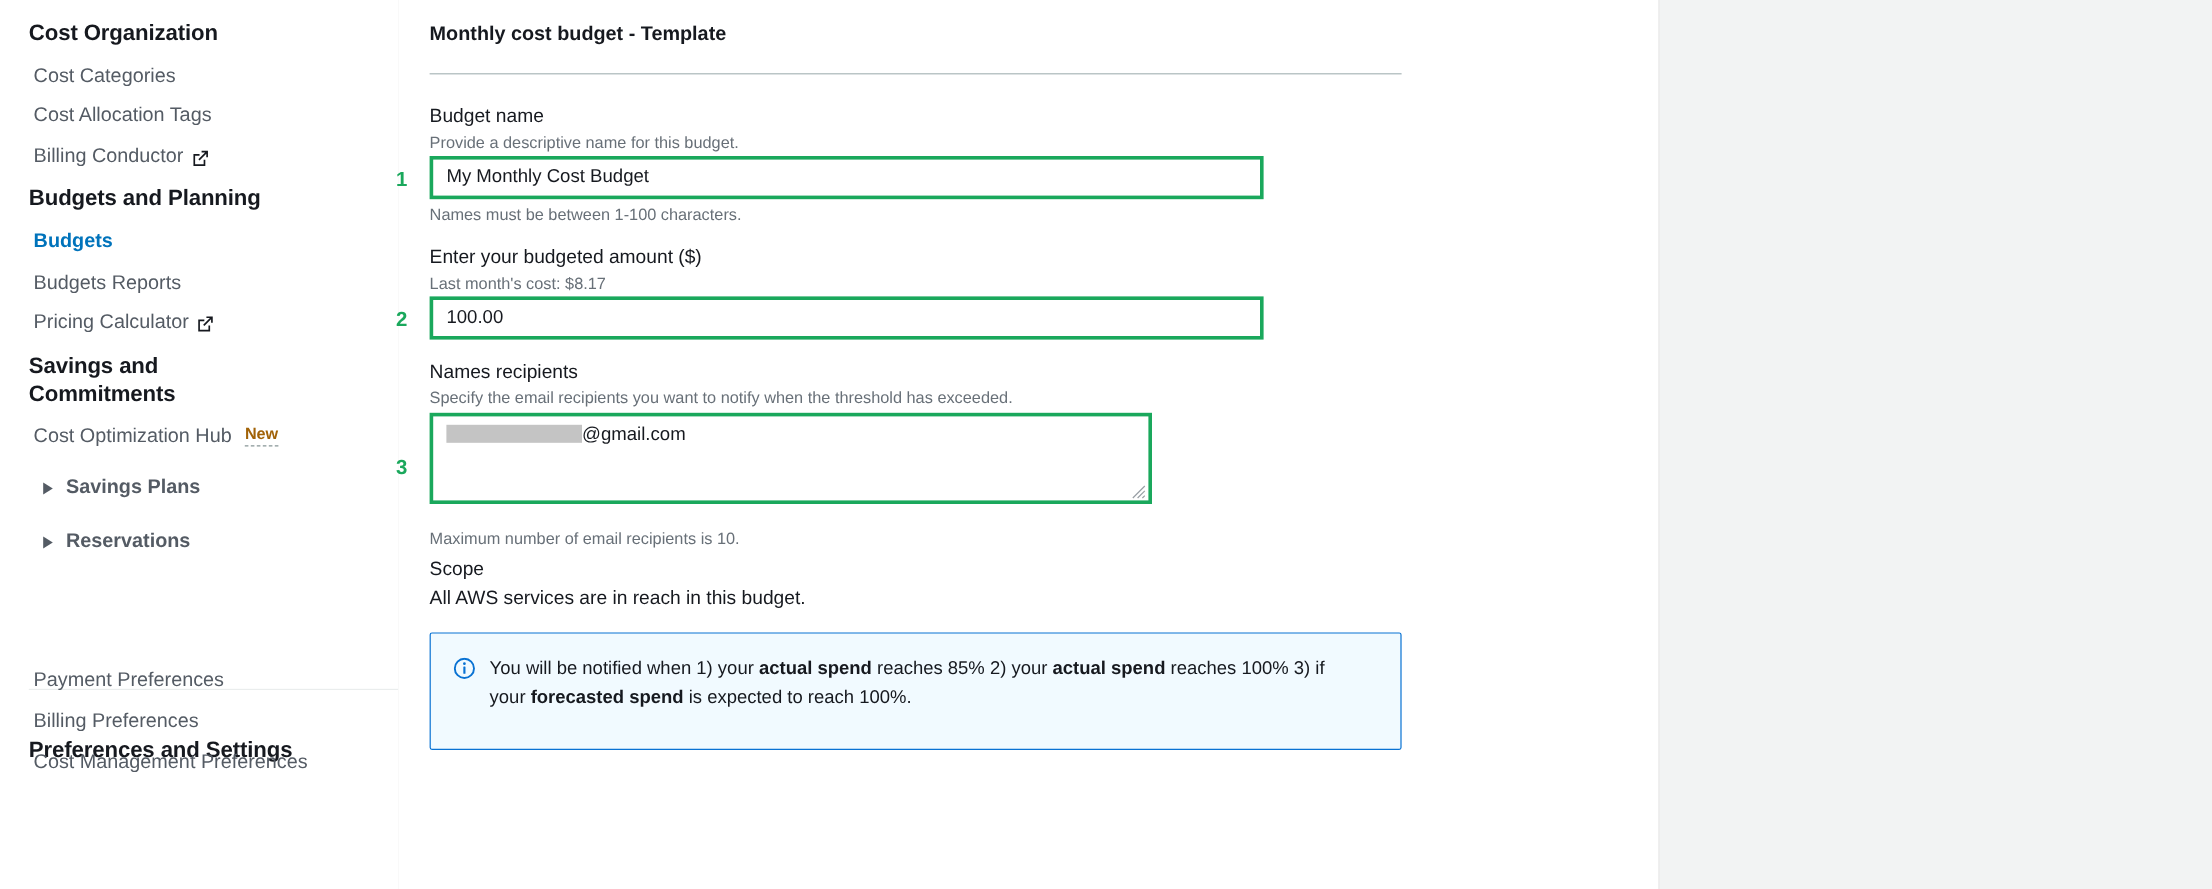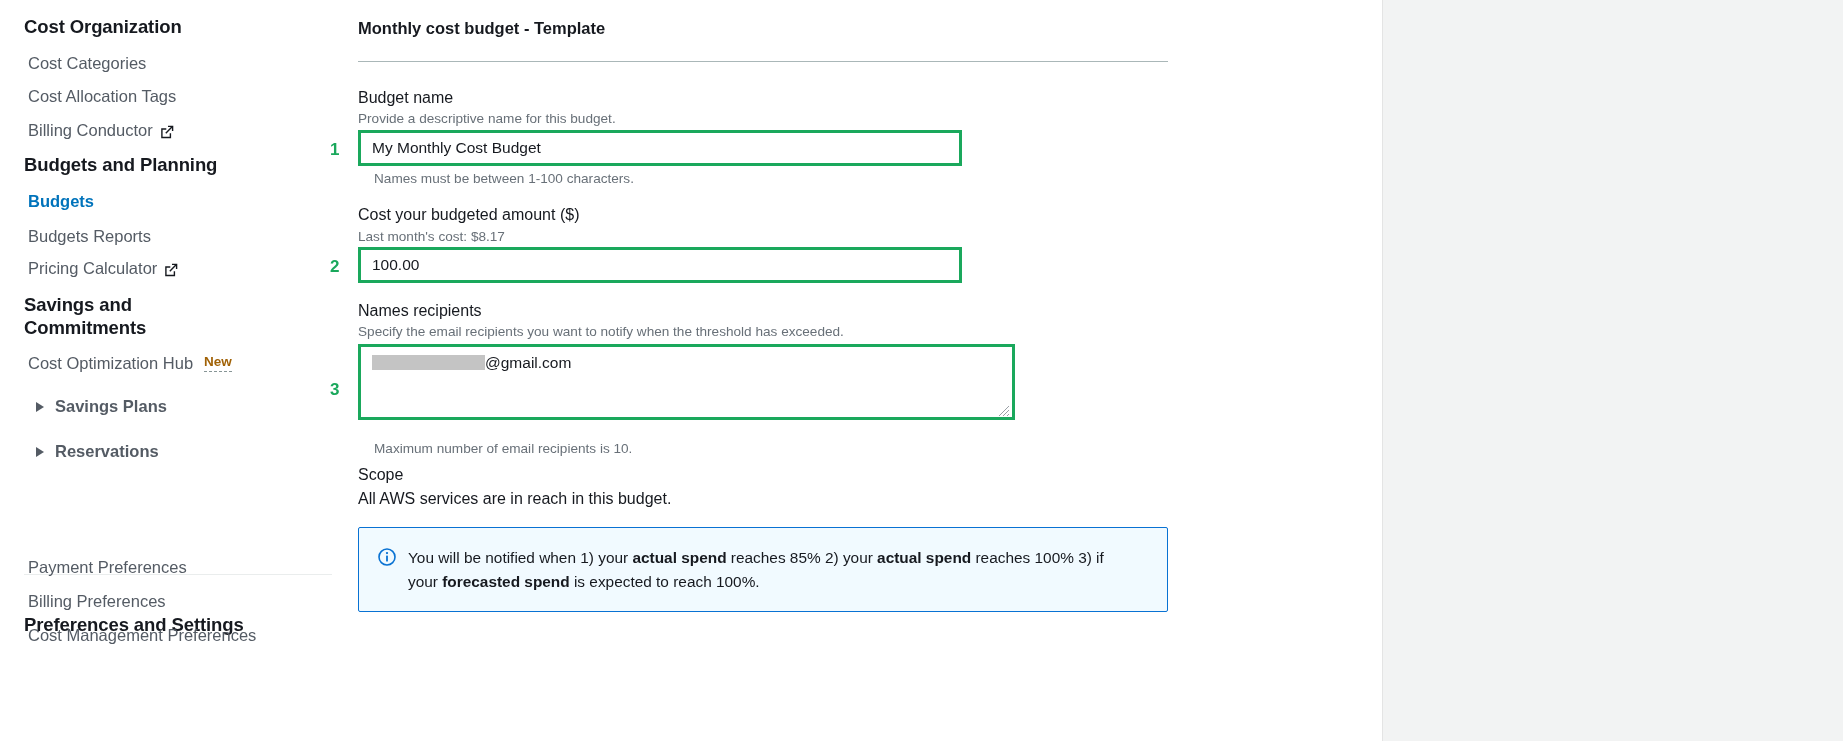--- a/index.html
+++ b/index.html
@@ -175,38 +175,37 @@
   }
   .field-desc {
     font-size: 13.6px;
     color: #687078;
     line-height: 1.3;
   }
   .field-hint {
     font-size: 13.6px;
     color: #687078;
     line-height: 1.3;
-    margin-left: 16px;
   }
 
   .hl-box {
     border: 3px solid #1aa85c;
     background: #ffffff;
   }
   .txt-input {
     height: 36px;
-    width: 604px;
+    width: 695px;
     display: flex;
     align-items: center;
     padding: 0 11px;
     font-size: 15.5px;
     color: #16191f;
   }
   .txt-area {
-    width: 657px;
+    width: 602px;
     height: 76px;
     padding: 7px 11px 0 11px;
     font-size: 15.5px;
     color: #16191f;
     position: relative;
   }
   .resize-grip {
     position: absolute;
     right: 2px; bottom: 2px;
     width: 12px; height: 12px;
@@ -225,21 +224,21 @@
     font-size: 17px;
     font-weight: 700;
     color: #1aa85c;
   }
 
   .alert {
     position: absolute;
     left: 361px;
     top: 527px;
     width: 810px;
-    height: 85px;
+    height: 98px;
     background: #f1faff;
     border: 1px solid #0972d3;
     border-radius: 2px;
   }
   .alert-row {
     display: flex;
     gap: 12px;
     padding: 18px 22px 0 19px;
   }
   .info-icon { flex: 0 0 auto; margin-top: 2px; }
@@ -362,21 +361,21 @@
       <div style="position:absolute; top:110px; left:26px" class="field-desc">Provide a descriptive name for this budget.</div>
 
       <div class="step-num" style="top:140px; left:-2px">1</div>
 
       <div class="hl-box txt-input" style="position:absolute; top:130px; left:26px">
         <span placeholder="">My Monthly Cost Budget</span>
       </div>
 
       <div style="position:absolute; top:170px; left:26px" class="field-hint">Names must be between 1-100 characters.</div>
 
-      <div style="position:absolute; top:205px; left:26px" class="field-label">Cost your budgeted amount ($)</div>
+      <div style="position:absolute; top:205px; left:26px" class="field-label">Enter your budgeted amount ($)</div>
       <div style="position:absolute; top:228px; left:26px" class="field-desc">Last month's cost: $8.17</div>
 
       <div class="step-num" style="top:257px; left:-2px">2</div>
 
       <div class="hl-box txt-input" style="position:absolute; top:247px; left:26px">
         <span placeholder="">100.00</span>
       </div>
 
       <div style="position:absolute; top:301px; left:26px" class="field-label">Names recipients</div>
       <div style="position:absolute; top:323px; left:26px" class="field-desc">Specify the email recipients you want to notify when the threshold has exceeded.</div>

